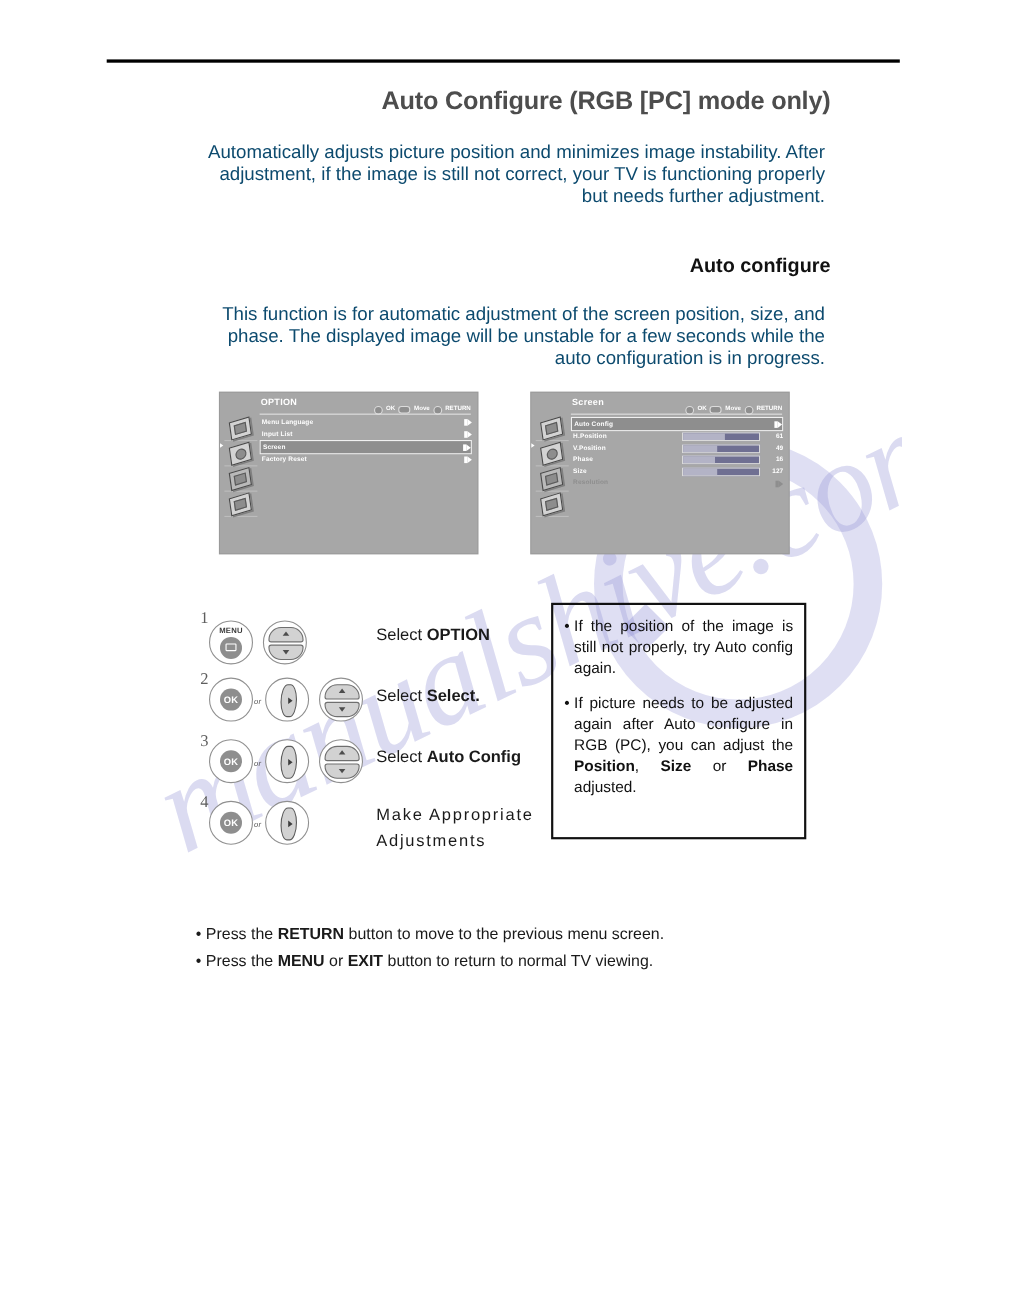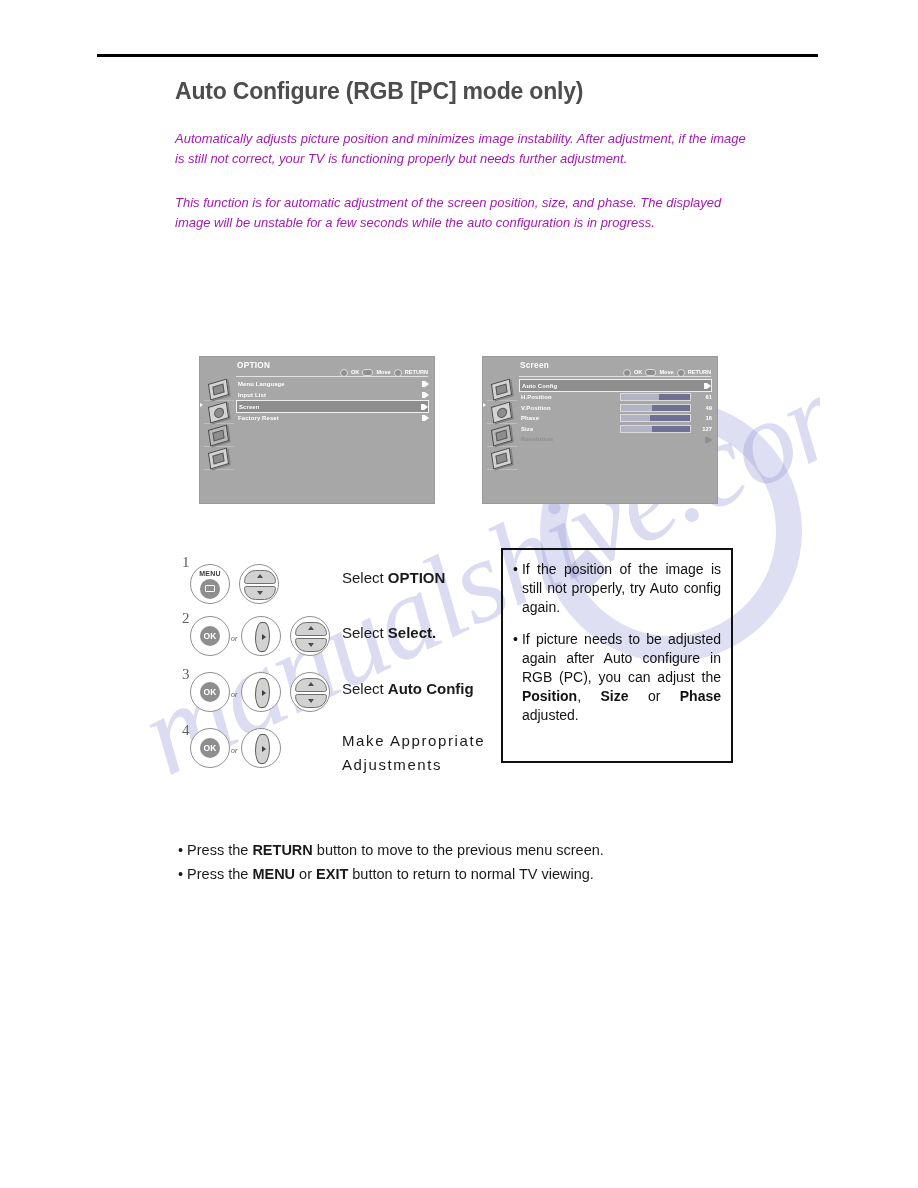--- a/index.html
+++ b/index.html
@@ -56,36 +56,36 @@
     width: 721px; height: 3px;
     background: #000;
   }
 
   
   #content {
     position: absolute;
     left: 175px; top: 70px;
     width: 580px;
     z-index: 10;
+    text-align: right;
   }
 
   h1.doc-title {
     font-size: 23px;
     font-weight: bold;
     color: #4d4d4d;
     margin: 8px 0 0 0;
     letter-spacing: -0.2px;
   }
   p.body-text {
-    font-size: 13px;
+    font-size: 17px;
     line-height: 20px;
-    color: #a21caf;
+    color: #0c4a6e;
     margin: 24px 0 0 0;
     max-width: 575px;
-    font-style: italic;
   }
   h2.sub-title {
     font-size: 18px;
     font-weight: bold;
     color: #111;
     margin: 42px 0 0 0;
   }
 
   
   #osd-row {
@@ -443,20 +443,21 @@
   <div class="wm-ring"></div>
   <div class="wm-diamond"></div>
   <div class="wm-text">manualshive.com</div>
 </div>
 
 <div id="top-rule"></div>
 
 <div id="content">
   <h1 class="doc-title">Auto Configure (RGB [PC] mode only)</h1>
   <p class="body-text">Automatically adjusts picture position and minimizes image instability. After adjustment, if the image is still not correct, your TV is functioning properly but needs further adjustment.</p>
+  <h2 class="sub-title">Auto configure</h2>
   <p class="body-text">This function is for automatic adjustment of the screen position, size, and phase. The displayed image will be unstable for a few seconds while the auto configuration is in progress.</p>
 </div>
 
 <div id="osd-row">
 
   <div class="osd left">
     <div class="osd-title">OPTION</div>
     <div class="osd-hints">
       <span class="hint-circle"></span>
       <span>OK</span>

